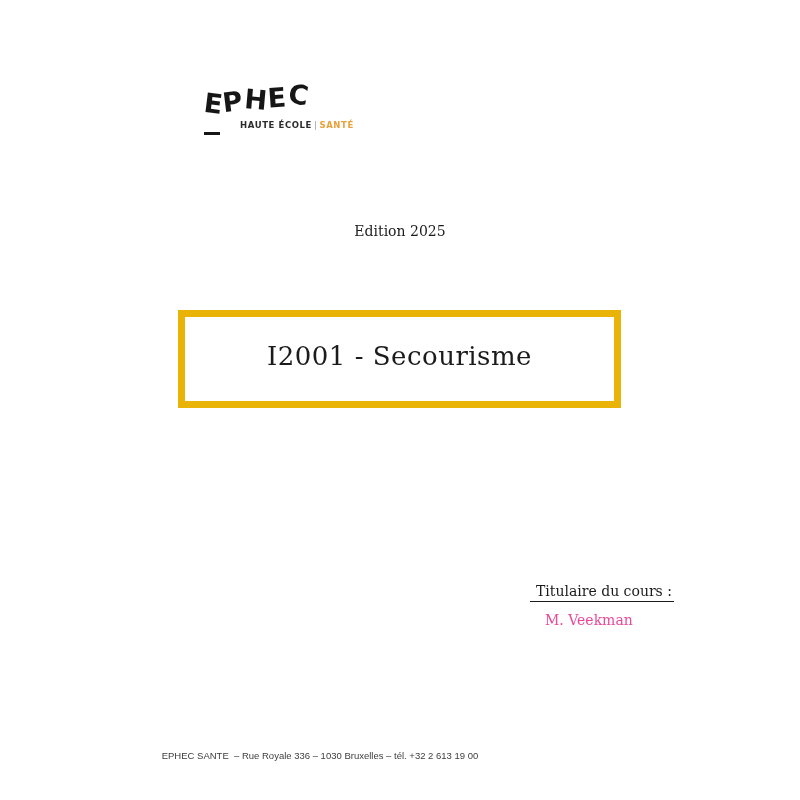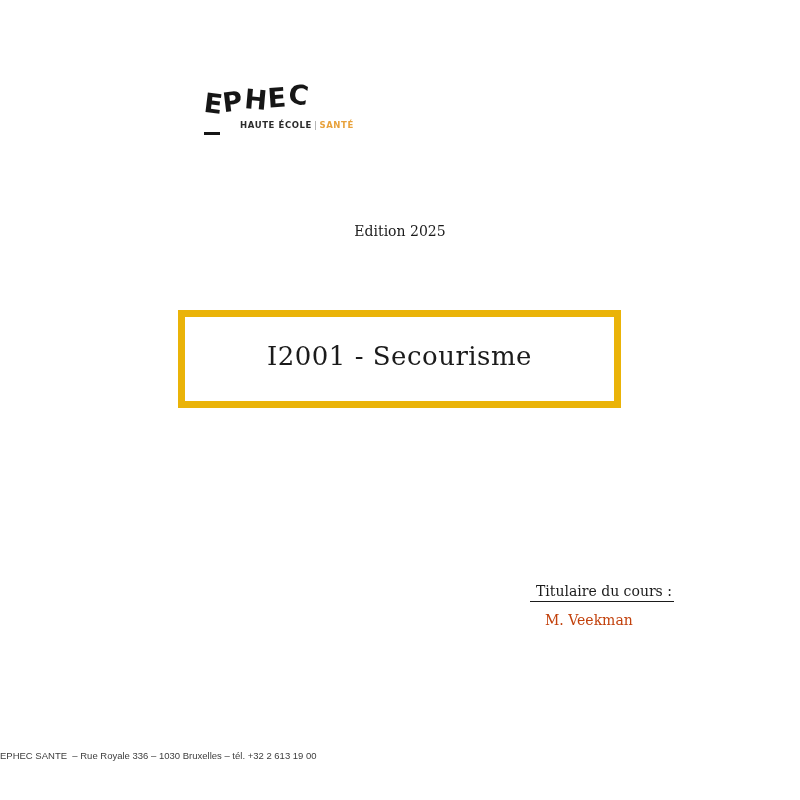--- a/index.html
+++ b/index.html
@@ -102,30 +102,31 @@
     border-bottom: 1px solid #1b1b1b;
     padding: 0 2px 2px 6px;
     white-space: nowrap;
     margin-left: 8px;
   }
   .instructor-name {
     position: absolute;
     top: 612px;
     left: 545px;
     font-size: 14px;
-    color: #c2410c;
+    color: #ec4899;
     white-space: nowrap;
   }
 
   
   .footer {
     position: absolute;
     top: 750px;
     left: 0;
     width: 640px;
+    text-align: center;
     font-family: "Liberation Sans", sans-serif;
     font-size: 9.5px;
     color: #3d3d3d;
     white-space: pre;
   }
 </style>
 </head>
 <body>
 
 <div class="page">

